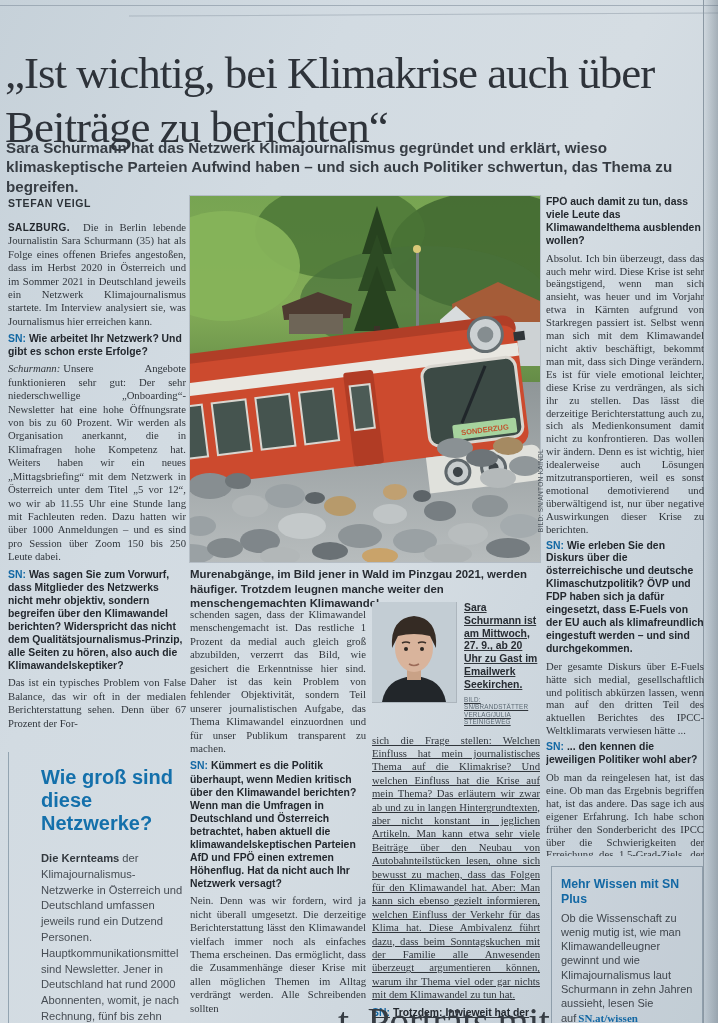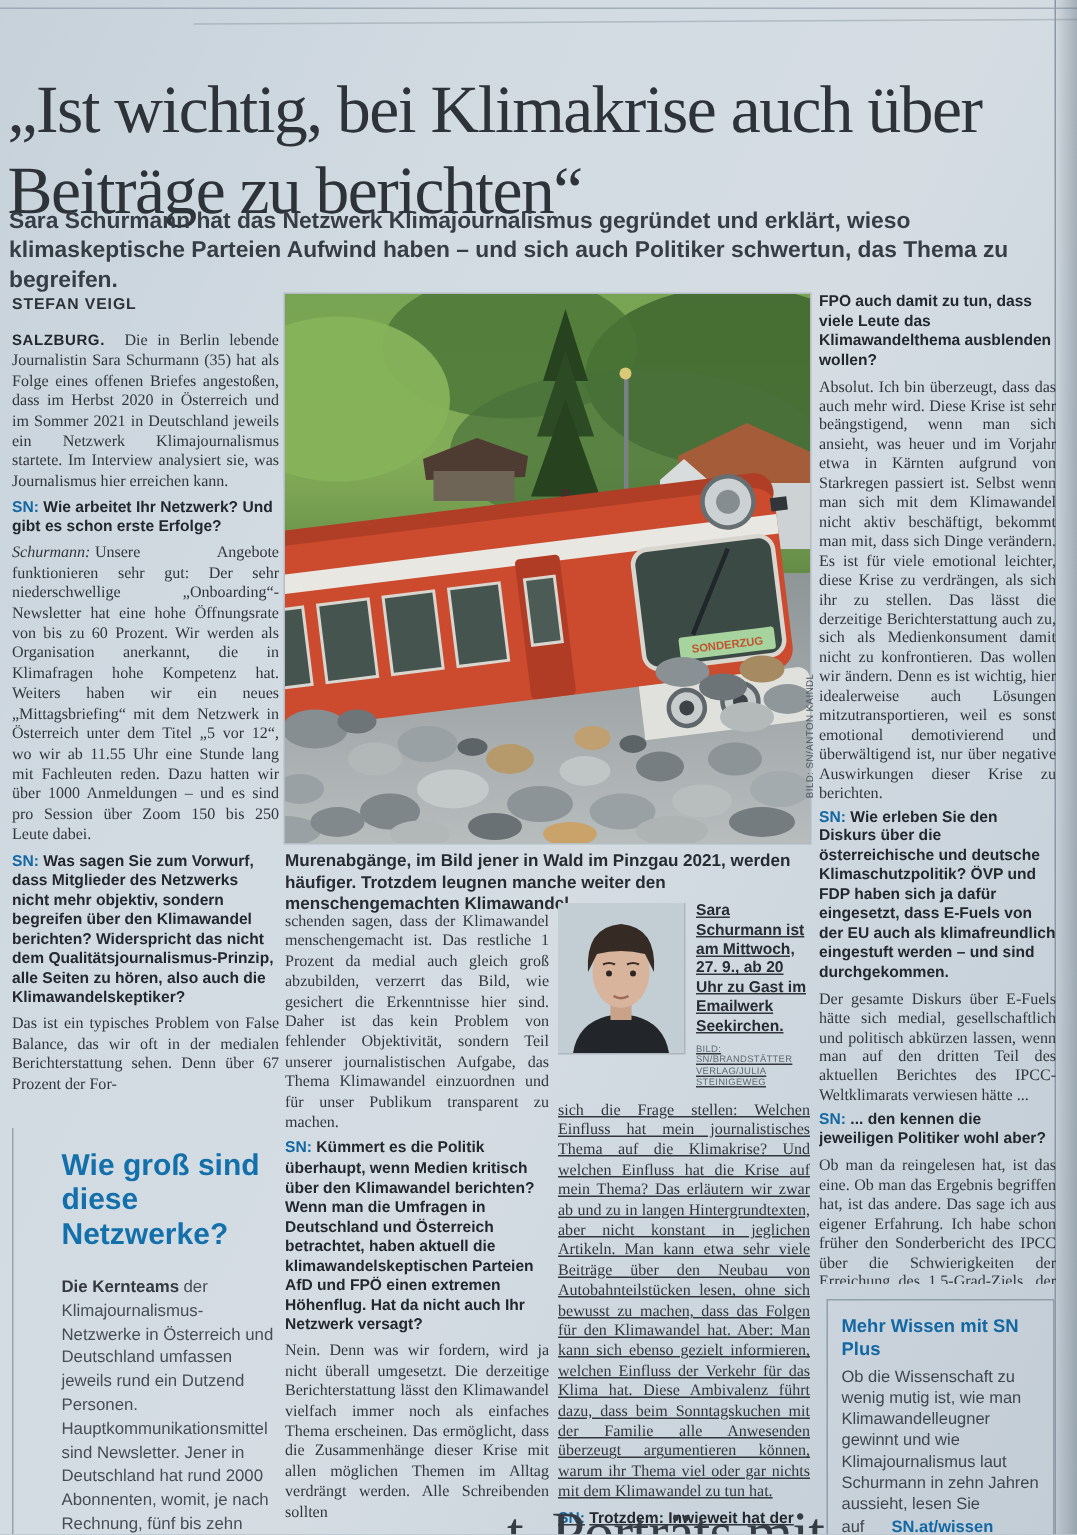--- a/index.html
+++ b/index.html
@@ -41,21 +41,21 @@
   .caption{position:absolute;left:190px;top:567px;width:352px;
         font:bold 11.4px/14.6px "Liberation Sans",sans-serif;color:#272c32;text-align:left;}
   .inset-row{display:flex;gap:8px;margin-bottom:8px;}
   .inset-photo{width:84px;height:100px;flex:0 0 84px;box-shadow:0 0 0 1px rgba(90,100,110,.3);}
   .inset-cap{font:bold 10.4px/12.8px "Liberation Sans",sans-serif;color:#272c32;text-align:left;}
   .inset-credit{font:6.3px/7.5px "Liberation Sans",sans-serif;color:#5d6a74;letter-spacing:.2px;margin-top:4px;text-align:left;}
   .plusbox{position:absolute;left:551px;top:866px;width:152px;box-sizing:border-box;
         border:1px solid #8f9eab;padding:10px 9px 11px;background:rgba(255,255,255,.04);}
   .plusbox h3{margin:0 0 4px;font:bold 12.3px/1.2 "Liberation Sans",sans-serif;color:#1368a4;}
   .plusbox p{margin:0;font:11px/14.3px "Liberation Sans",sans-serif;color:#40464d;text-align:left;}
-  .pluslink{color:#1368a4;font-weight:bold;text-decoration:none;margin-left:18px;}
+  .pluslink{color:#1368a4;font-weight:bold;text-decoration:none;margin-left:2px;font-family:Liberation Serif, serif;}
   .partial-headline{position:absolute;left:338px;top:1001px;width:380px;height:22px;overflow:hidden;
         font:400 40px/1.05 "Liberation Serif",serif;color:#363c43;white-space:nowrap;letter-spacing:-.5px;}
 </style>
 </head>
 <body>
 
 <div id="page">
   <div class="toprule" style="top:5px"></div>
   <div class="toprule r2"></div>
   <div class="edge-right"></div>

